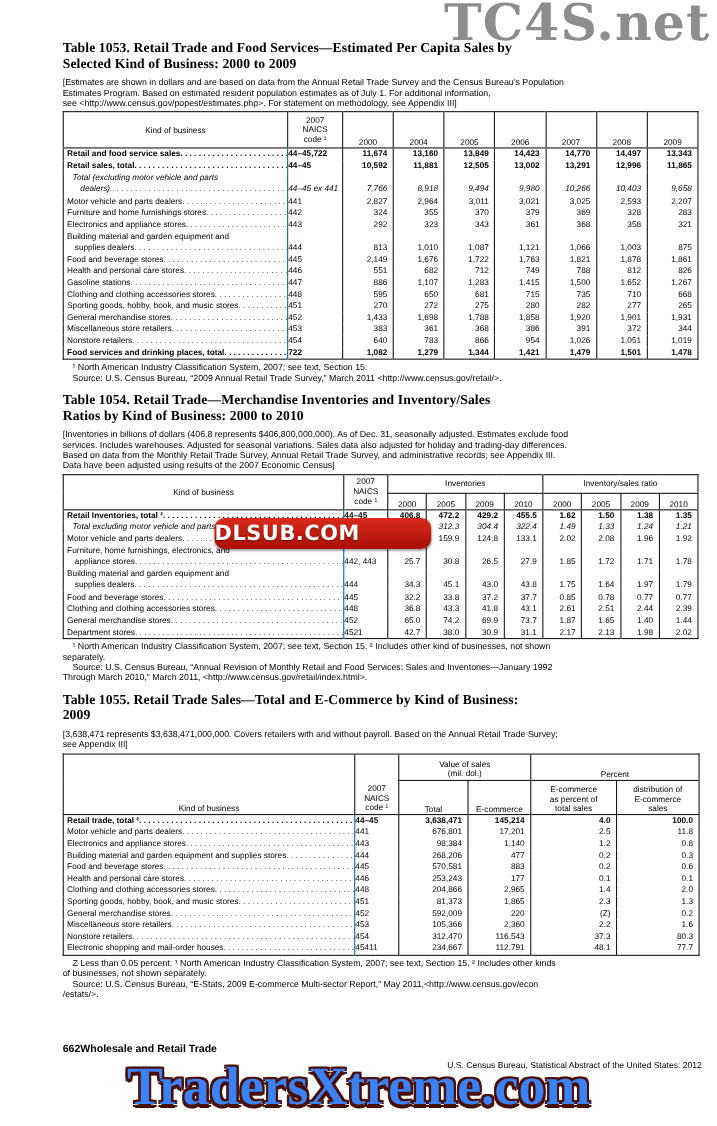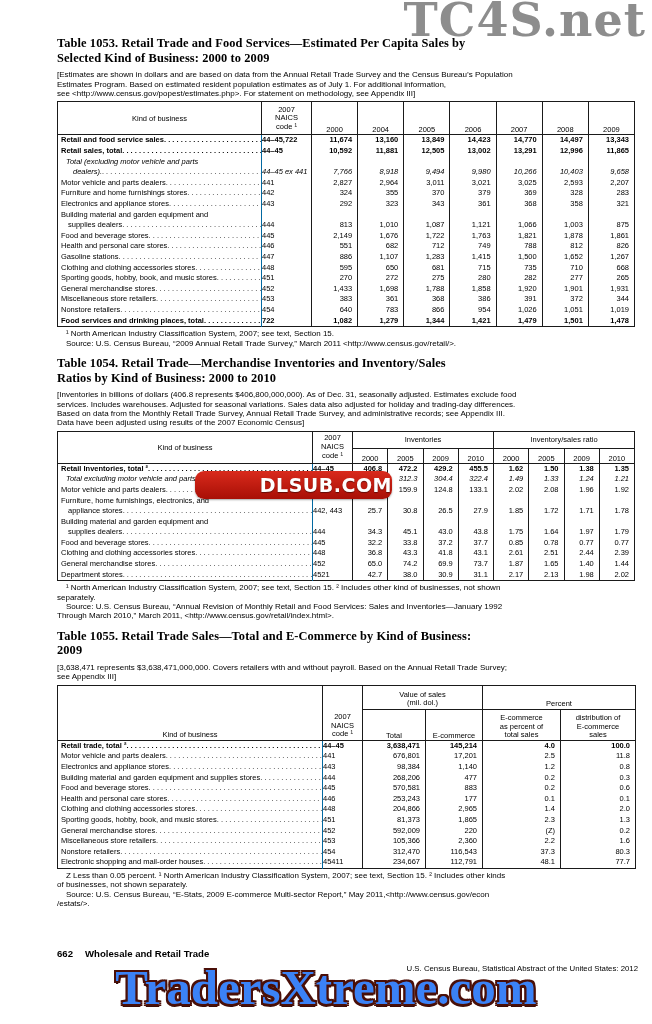--- a/index.html
+++ b/index.html
@@ -32,26 +32,26 @@
   .lline.cont{padding-left:7px}
   .dots{flex:1 1 auto;overflow:hidden;white-space:nowrap}
   .dots::after{content:" . . . . . . . . . . . . . . . . . . . . . . . . . . . . . . . . . . . . . . . . . . . . . . . . . . . . . . . . . . . . . . . . . . . . . . . . . . . . . . . . . . . . . . . . . . . . . . . . . . . ."}
   tr.b{font-weight:bold}
   tr.i{font-style:italic}
   tr.i td.lbl{padding-left:8px}
 
   .t1054wrap{position:relative}
 
   .footer-left{position:absolute;left:57px;top:948px;font-size:9.6px;font-weight:bold}
-  .footer-left .fnum{margin-right:12px}
+  .footer-left .fnum{}
   .footer-right{position:absolute;right:14px;top:964px;font-size:7.8px}
 
   .wm-top{position:absolute;top:-4px;right:6px;font-family:"DejaVu Serif",serif;font-weight:bold;font-size:46px;line-height:48px;color:#8d8d8d;letter-spacing:1px}
   .wm-dlsub{position:absolute;left:138px;top:40px;width:197px;height:28px;border-radius:9px;
-    background:linear-gradient(#d92a1c,#a80f06);display:flex;align-items:center;justify-content:flex-end;
+    background:linear-gradient(#d92a1c,#a80f06);display:flex;align-items:center;justify-content:flex-start;
     box-shadow:0 1px 2px rgba(0,0,0,.35)}
   .wm-dlsub span{color:#fff;font-family:"DejaVu Sans",sans-serif;font-weight:bold;font-size:19px;letter-spacing:.5px;text-shadow:0 1px 1px rgba(0,0,0,.45)}
   .wm-bottom{position:absolute;left:50%;transform:translateX(-50%);top:962px;white-space:nowrap;
     font-family:Liberation Serif, serif;font-weight:bold;font-size:49px;line-height:52px;color:#3b82f6;
     text-shadow:-2px -2px 0 #4a0f08,2px -2px 0 #4a0f08,-2px 2px 0 #4a0f08,2px 2px 0 #4a0f08,-2px 0 0 #4a0f08,2px 0 0 #4a0f08,0 -2px 0 #4a0f08,0 3px 0 #3c0d07}
 </style>
 </head>
 <body>
 
 <div class="wm-top">TC4S.net</div>

